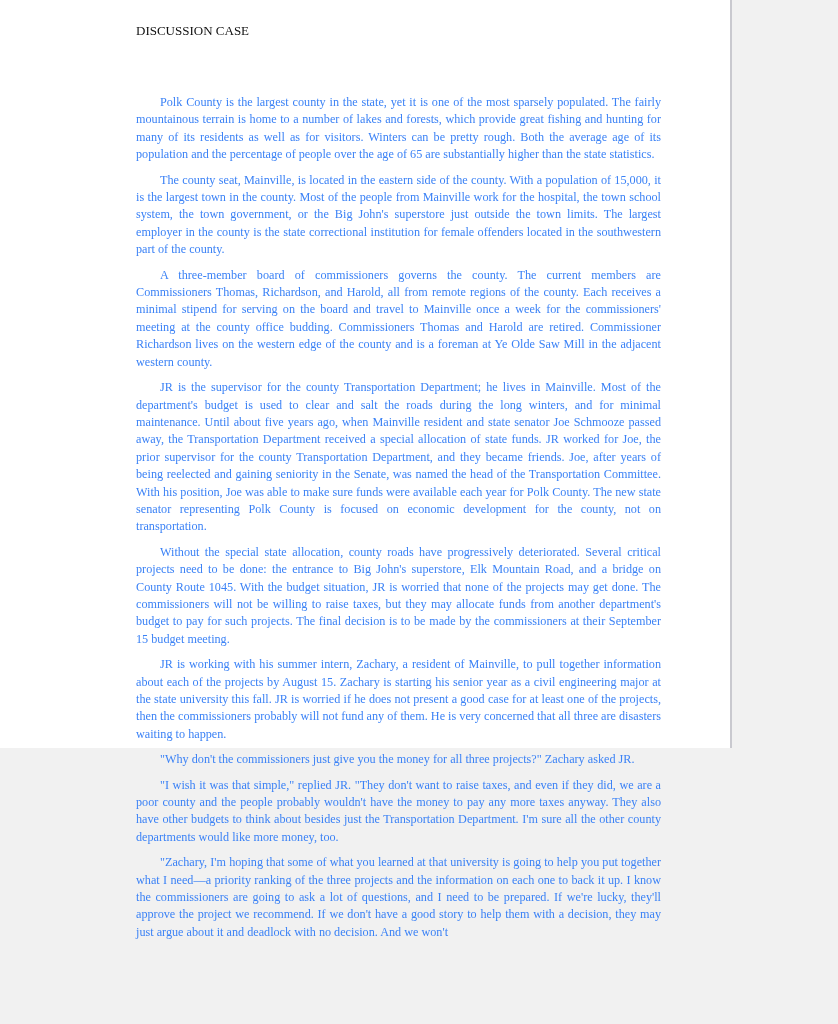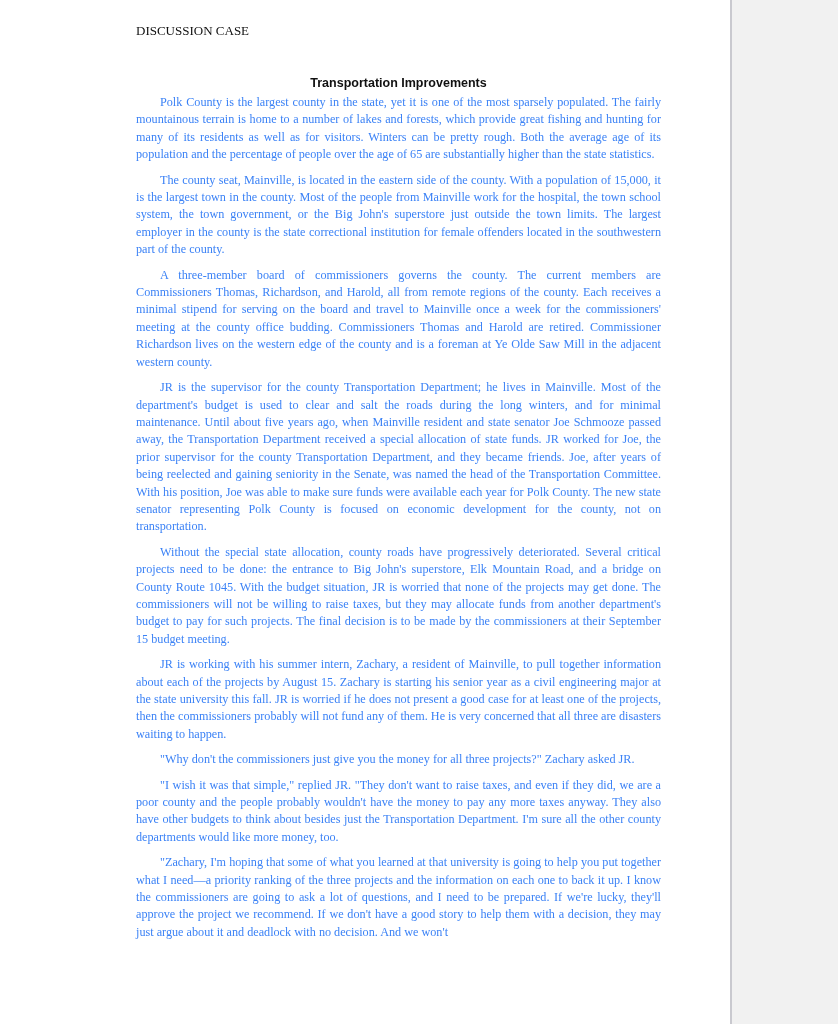--- a/index.html
+++ b/index.html
@@ -1,18 +1,18 @@
 <!DOCTYPE html>
 <html><head>
 <meta charset="utf-8">
 <style>
   html, body { margin:0; padding:0; }
   body { width:838px; height:1024px; background:#f1f1f1; overflow:hidden; position:relative; }
   .page {
-    position:absolute; left:0; top:0; width:732px; height:1024px; background:#ffffff;
+    position:absolute; left:0; top:0; width:732px; height:748px; background:#ffffff;
     border-right:2px solid #c9c9cf; box-sizing:border-box;
   }
   .header {
     position:absolute; left:136px; top:23px;
     font-family:"Liberation Serif", serif; font-size:13px; color:#111;
   }
   .title {
     position:absolute; left:136px; top:76px; width:525px; text-align:center;
     font-family:"Liberation Sans", sans-serif; font-weight:bold; font-size:12.5px; color:#111;
   }
@@ -21,21 +21,20 @@
     font-family:"Liberation Serif", serif; font-size:12.2px; line-height:17.4px; color:#3b82f6;
     text-align:justify;
   }
   .body p { margin:0 0 8px 0; text-indent:24px; }
 </style>
 </head>
 <body>
 
 <div class="page">
   <div class="header">DISCUSSION CASE</div>
-  <div class="title">Transportation Improvements</div>
   <div class="body">
     <p>Polk County is the largest county in the state, yet it is one of the most sparsely populated. The fairly mountainous terrain is home to a number of lakes and forests, which provide great fishing and hunting for many of its residents as well as for visitors. Winters can be pretty rough. Both the average age of its population and the percentage of people over the age of 65 are substantially higher than the state statistics.</p>
     <p>The county seat, Mainville, is located in the eastern side of the county. With a population of 15,000, it is the largest town in the county. Most of the people from Mainville work for the hospital, the town school system, the town government, or the Big John's superstore just outside the town limits. The largest employer in the county is the state correctional institution for female offenders located in the southwestern part of the county.</p>
     <p>A three-member board of commissioners governs the county. The current members are Commissioners Thomas, Richardson, and Harold, all from remote regions of the county. Each receives a minimal stipend for serving on the board and travel to Mainville once a week for the commissioners' meeting at the county office budding. Commissioners Thomas and Harold are retired. Commissioner Richardson lives on the western edge of the county and is a foreman at Ye Olde Saw Mill in the adjacent western county.</p>
     <p>JR is the supervisor for the county Transportation Department; he lives in Mainville. Most of the department's budget is used to clear and salt the roads during the long winters, and for minimal maintenance. Until about five years ago, when Mainville resident and state senator Joe Schmooze passed away, the Transportation Department received a special allocation of state funds. JR worked for Joe, the prior supervisor for the county Transportation Department, and they became friends. Joe, after years of being reelected and gaining seniority in the Senate, was named the head of the Transportation Committee. With his position, Joe was able to make sure funds were available each year for Polk County. The new state senator representing Polk County is focused on economic development for the county, not on transportation.</p>
     <p>Without the special state allocation, county roads have progressively deteriorated. Several critical projects need to be done: the entrance to Big John's superstore, Elk Mountain Road, and a bridge on County Route 1045. With the budget situation, JR is worried that none of the projects may get done. The commissioners will not be willing to raise taxes, but they may allocate funds from another department's budget to pay for such projects. The final decision is to be made by the commissioners at their September 15 budget meeting.</p>
     <p>JR is working with his summer intern, Zachary, a resident of Mainville, to pull together information about each of the projects by August 15. Zachary is starting his senior year as a civil engineering major at the state university this fall. JR is worried if he does not present a good case for at least one of the projects, then the commissioners probably will not fund any of them. He is very concerned that all three are disasters waiting to happen.</p>
     <p>"Why don't the commissioners just give you the money for all three projects?" Zachary asked JR.</p>
     <p>"I wish it was that simple," replied JR. "They don't want to raise taxes, and even if they did, we are a poor county and the people probably wouldn't have the money to pay any more taxes anyway. They also have other budgets to think about besides just the Transportation Department. I'm sure all the other county departments would like more money, too.</p>
     <p>"Zachary, I'm hoping that some of what you learned at that university is going to help you put together what I need—a priority ranking of the three projects and the information on each one to back it up. I know the commissioners are going to ask a lot of questions, and I need to be prepared. If we're lucky, they'll approve the project we recommend. If we don't have a good story to help them with a decision, they may just argue about it and deadlock with no decision. And we won't</p>

